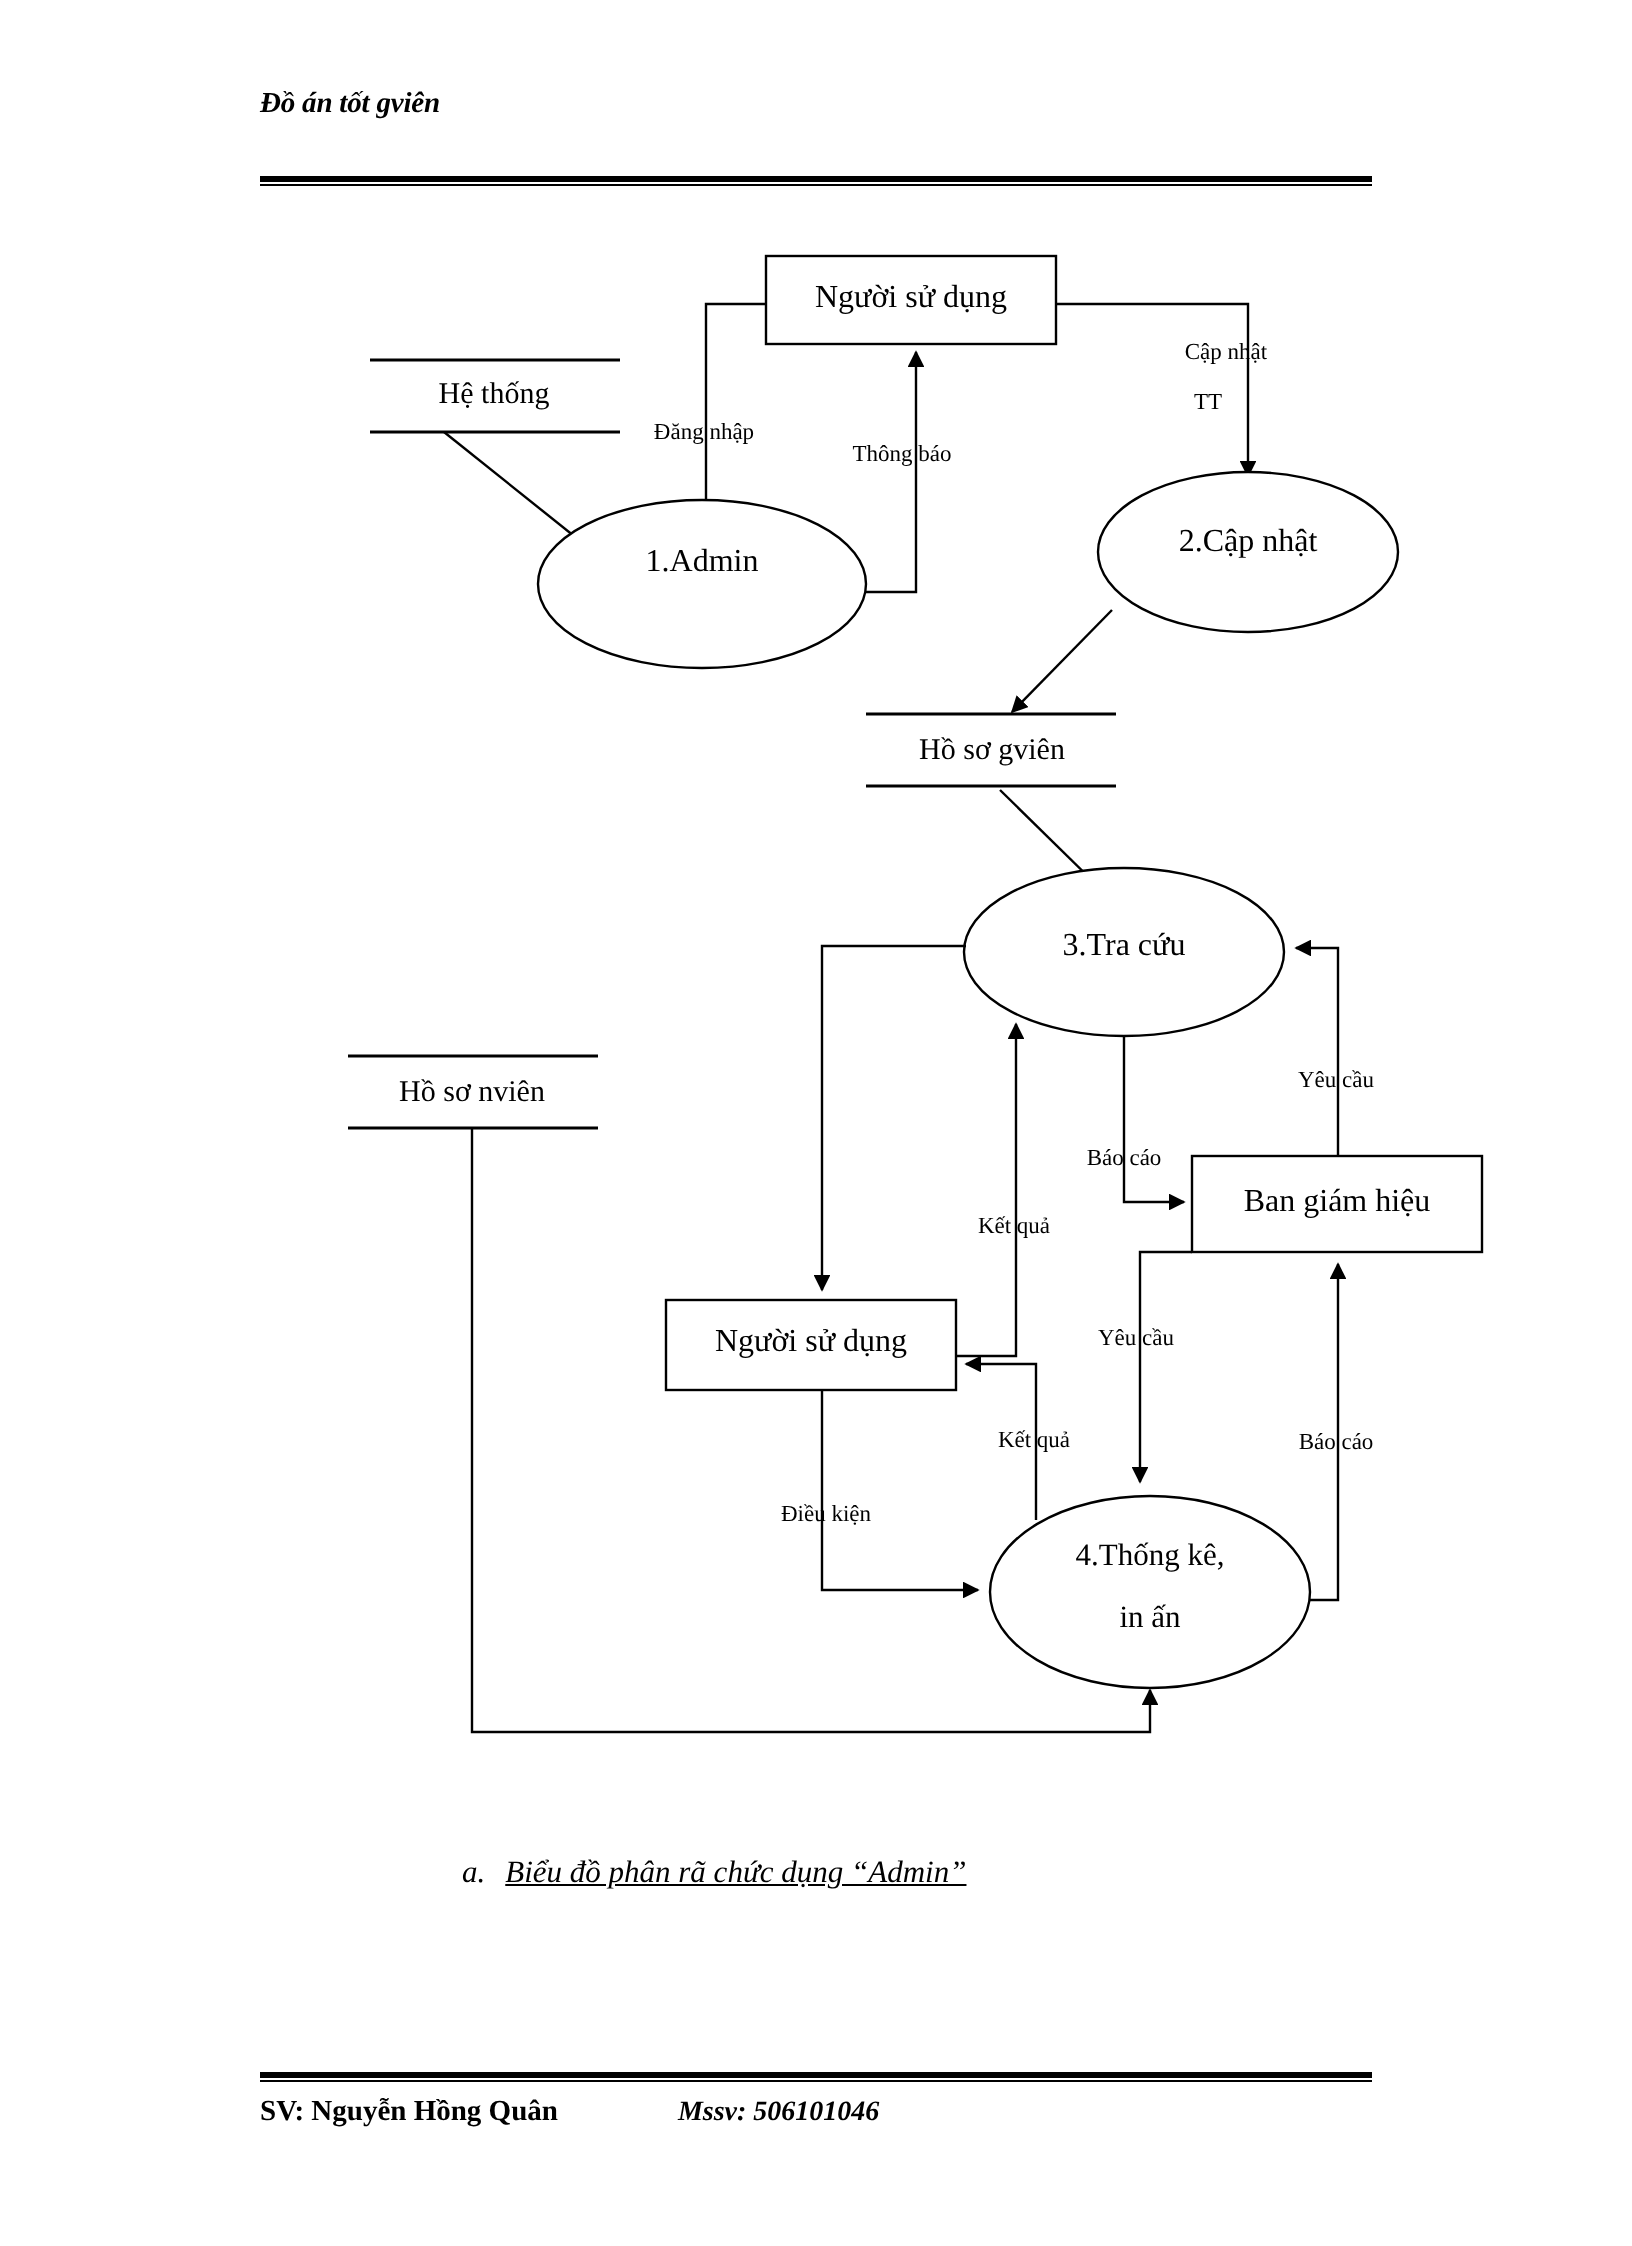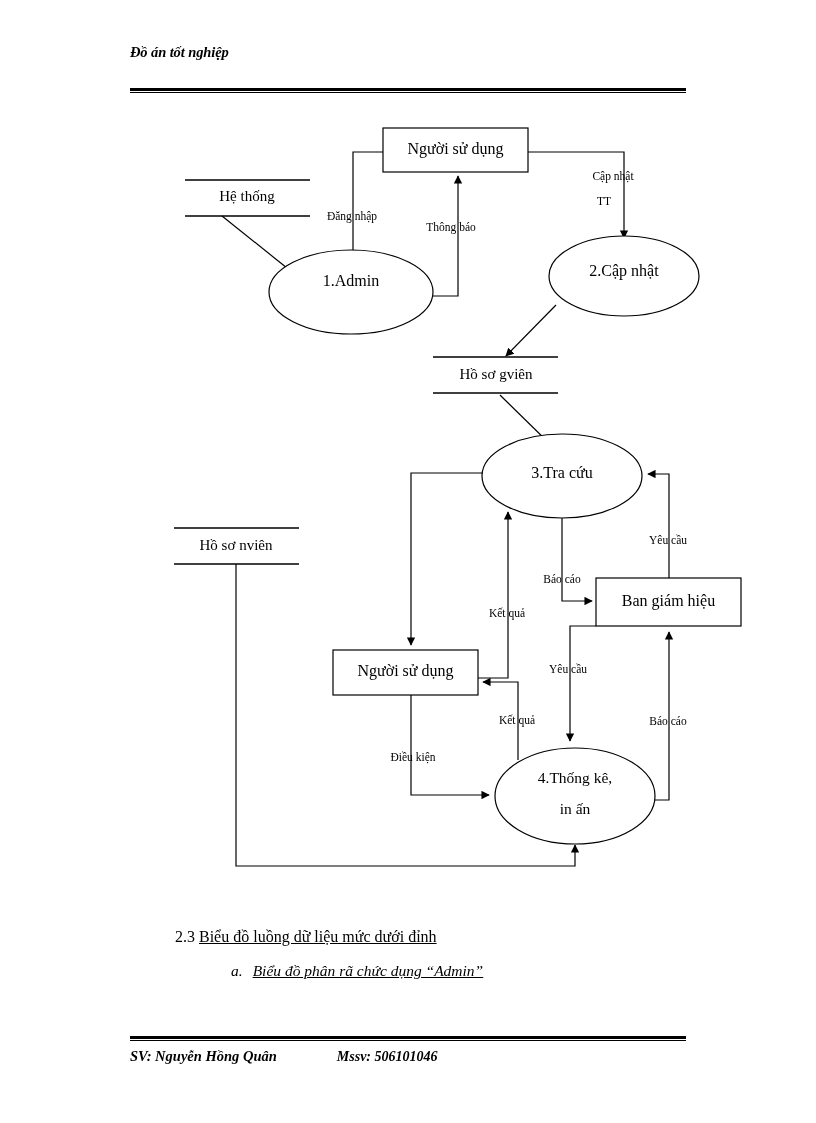--- a/index.html
+++ b/index.html
@@ -71,21 +71,20 @@
   .footer {
     position: absolute;
     left: 130px;
     top: 1048px;
     width: 556px;
     display: flex;
     align-items: baseline;
   }
   .footer-name {
     font-weight: bold;
-    font-style: italic;
     font-size: 14.5px;
     white-space: nowrap;
   }
   .footer-mssv {
     font-weight: bold;
     font-style: italic;
     font-size: 14px;
     white-space: nowrap;
     margin-left: 60px;
   }
@@ -149,21 +148,21 @@
   }
   .caption-2 .letter { margin-right: 10px; }
   .caption-2 .txt { text-decoration: underline; }
 </style>
 </head>
 <body>
 
 <div class="page">
 
   <div class="header">
-    <div class="header-left">Đồ án tốt nghiệp</div>
+    <div class="header-left">Đồ án tốt gviên</div>
   </div>
   <div class="rule-double header-rule">
     <div class="thick"></div>
     <div class="thin"></div>
   </div>
 
   <div class="diagram">
     <svg width="816" height="920" viewBox="0 0 816 920" xmlns="http://www.w3.org/2000/svg">
       <defs>
         <marker id="arrow" viewBox="0 0 10 10" refX="9" refY="5" markerWidth="7" markerHeight="7" orient="auto-start-reverse">
@@ -242,23 +241,20 @@
       <path class="line" d="M 655 800 L 669 800 L 669 632" marker-end="url(#arrow)"></path>
       <text class="flow-label" x="668" y="722">Báo cáo</text>
 
       <ellipse class="shape" cx="575" cy="796" rx="80" ry="48"></ellipse>
       <text class="node-text small" x="575" y="779">4.Thống kê,</text>
       <text class="node-text small" x="575" y="810">in ấn</text>
     </svg>
   </div>
 
   <div class="caption-block">
-    <div class="caption-1">
-      <span class="num">2.3</span><span class="txt">Biểu đồ luồng dữ liệu mức dưới đỉnh</span>
-    </div>
     <div class="caption-2">
       <span class="letter">a.</span><span class="txt">Biểu đồ phân rã chức dụng  “Admin”</span>
     </div>
   </div>
 
   <div class="rule-double footer-rule">
     <div class="thick"></div>
     <div class="thin"></div>
   </div>
   <div class="footer">

